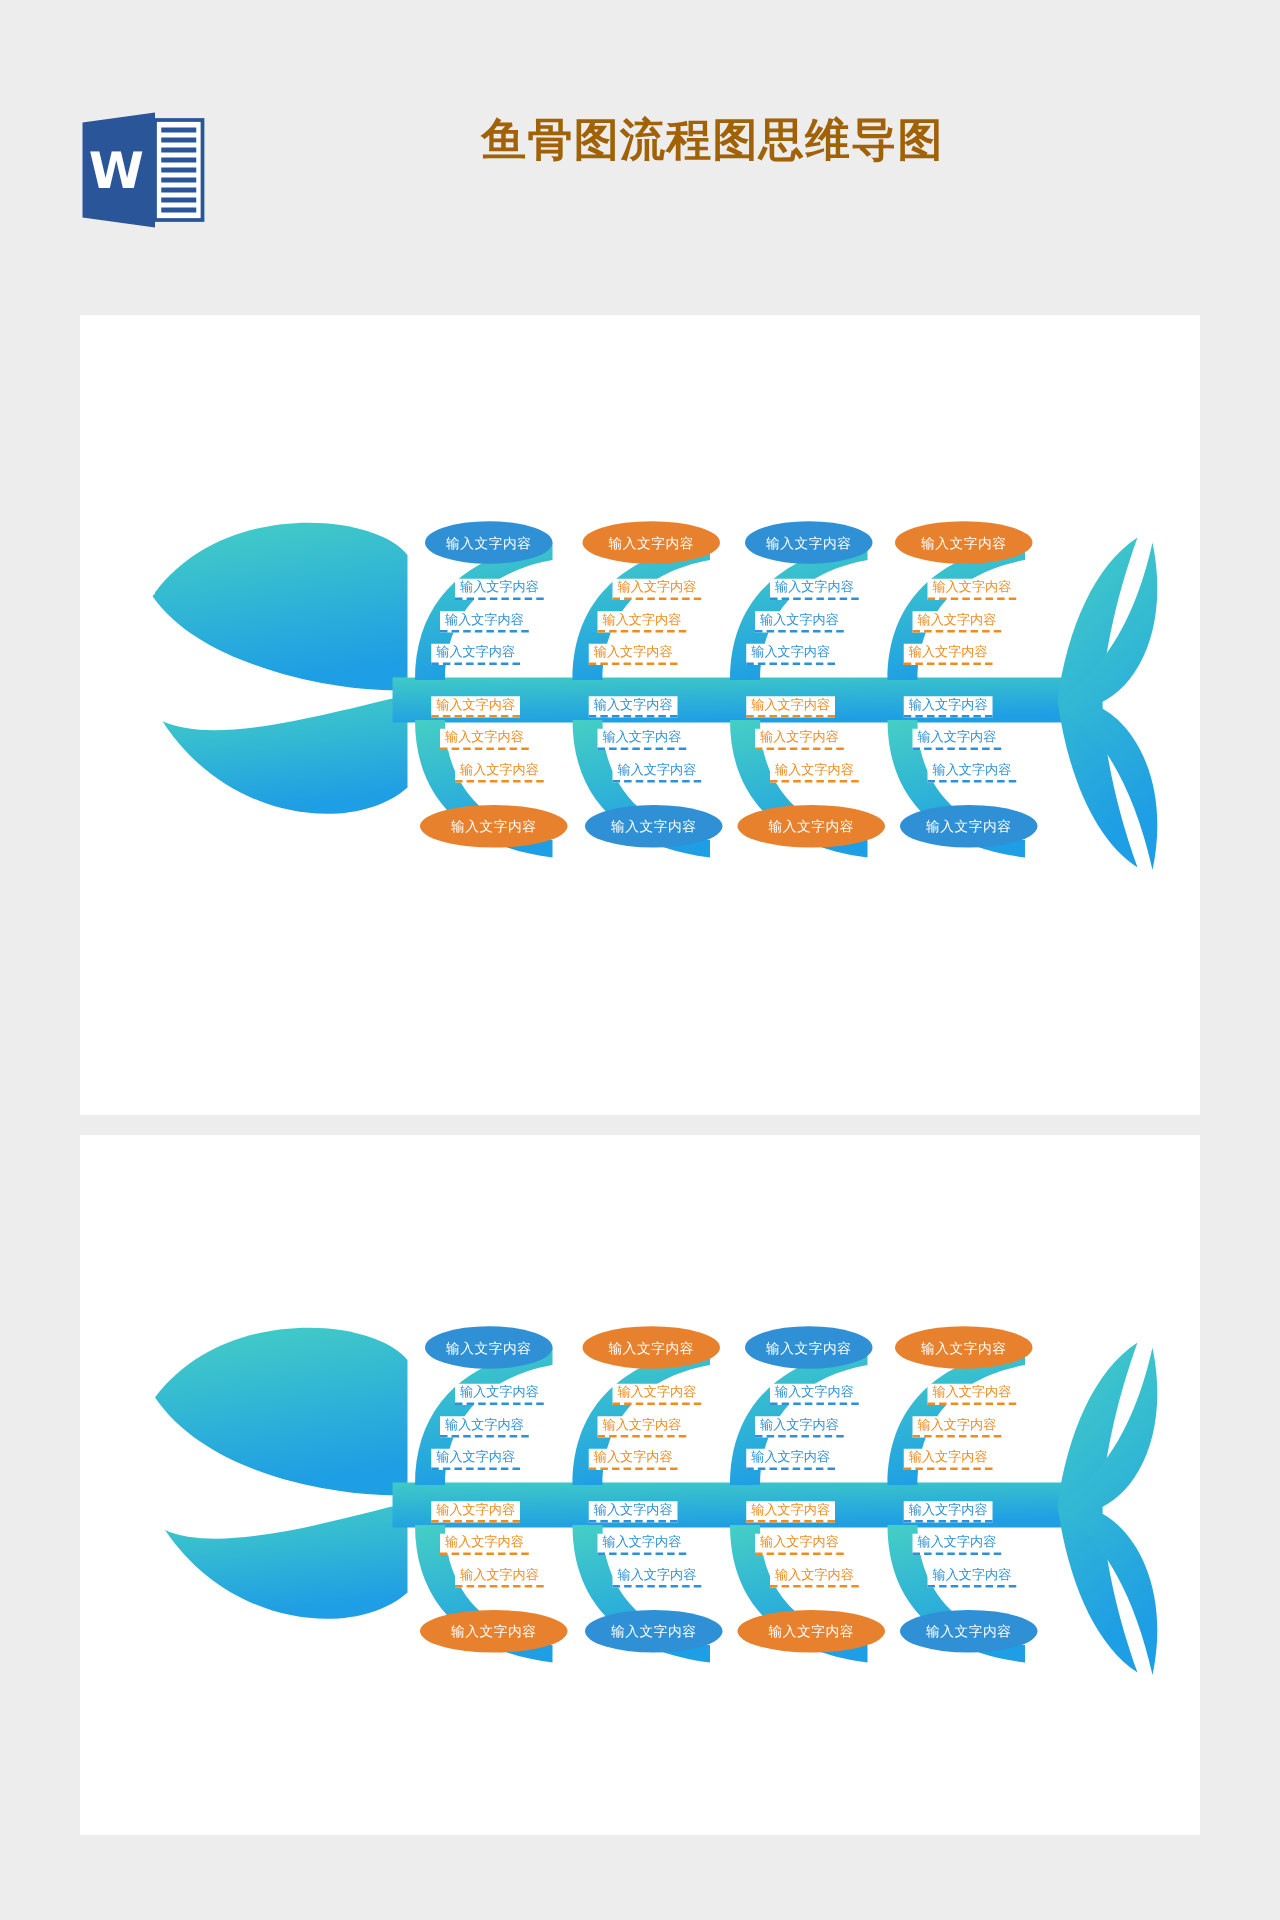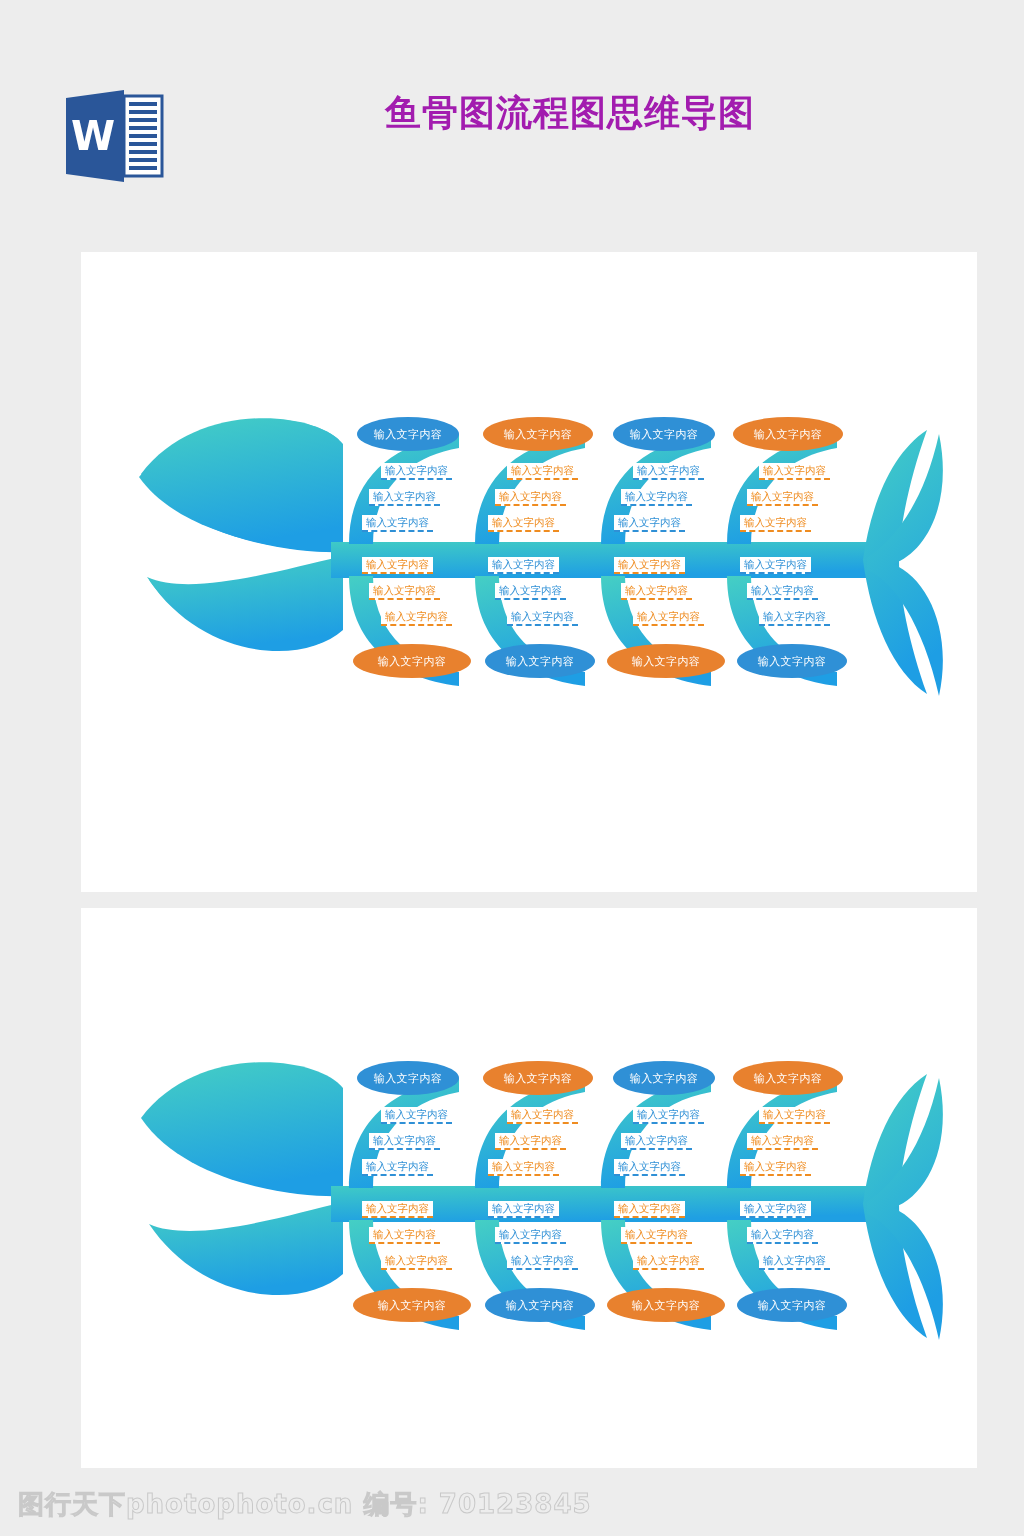--- a/index.html
+++ b/index.html
@@ -27,39 +27,38 @@
   .title-block {
     position: absolute;
     left: 190px; top: 92px;
     width: 760px;
     text-align: center;
   }
   .main-title {
     font-family: "DejaVu Sans", "Liberation Sans", sans-serif;
     font-size: 36px;
     font-weight: bold;
-    color: #a21caf;
+    color: #a16207;
     letter-spacing: 1px;
     line-height: 1.15;
   }
   .sub-title {
     margin-top: 16px;
     font-family: "DejaVu Sans", "Liberation Sans", sans-serif;
     font-size: 25px;
     color: #2b2b2b;
     letter-spacing: 0.5px;
   }
 
   
   .card {
     position: absolute;
     left: 64px;
     width: 896px;
     background: #ffffff;
-    margin-left: 17px;
   }
   #card-1 { top: 252px; height: 640px; }
   #card-2 { top: 908px; height: 560px; }
 
   .fish-wrap { position: absolute; left: 0; top: 0; width: 896px; height: 100%; }
 
   
   .ellipse {
     position: absolute;
     display: flex;
@@ -334,15 +333,14 @@
       <div class="leaf-label lbl-orange" style="left:540px;top:319px;">输入文字内容</div>
       <div class="leaf-label lbl-orange" style="left:552px;top:345px;">输入文字内容</div>
 
       <div class="leaf-label lbl-blue" style="left:659px;top:293px;">输入文字内容</div>
       <div class="leaf-label lbl-blue" style="left:666px;top:319px;">输入文字内容</div>
       <div class="leaf-label lbl-blue" style="left:678px;top:345px;">输入文字内容</div>
 
     </div>
   </div>
 
-  <div class="watermark">图行天下photophoto.cn 编号: 70123845</div>
 
 </div>
 
 </body></html>

